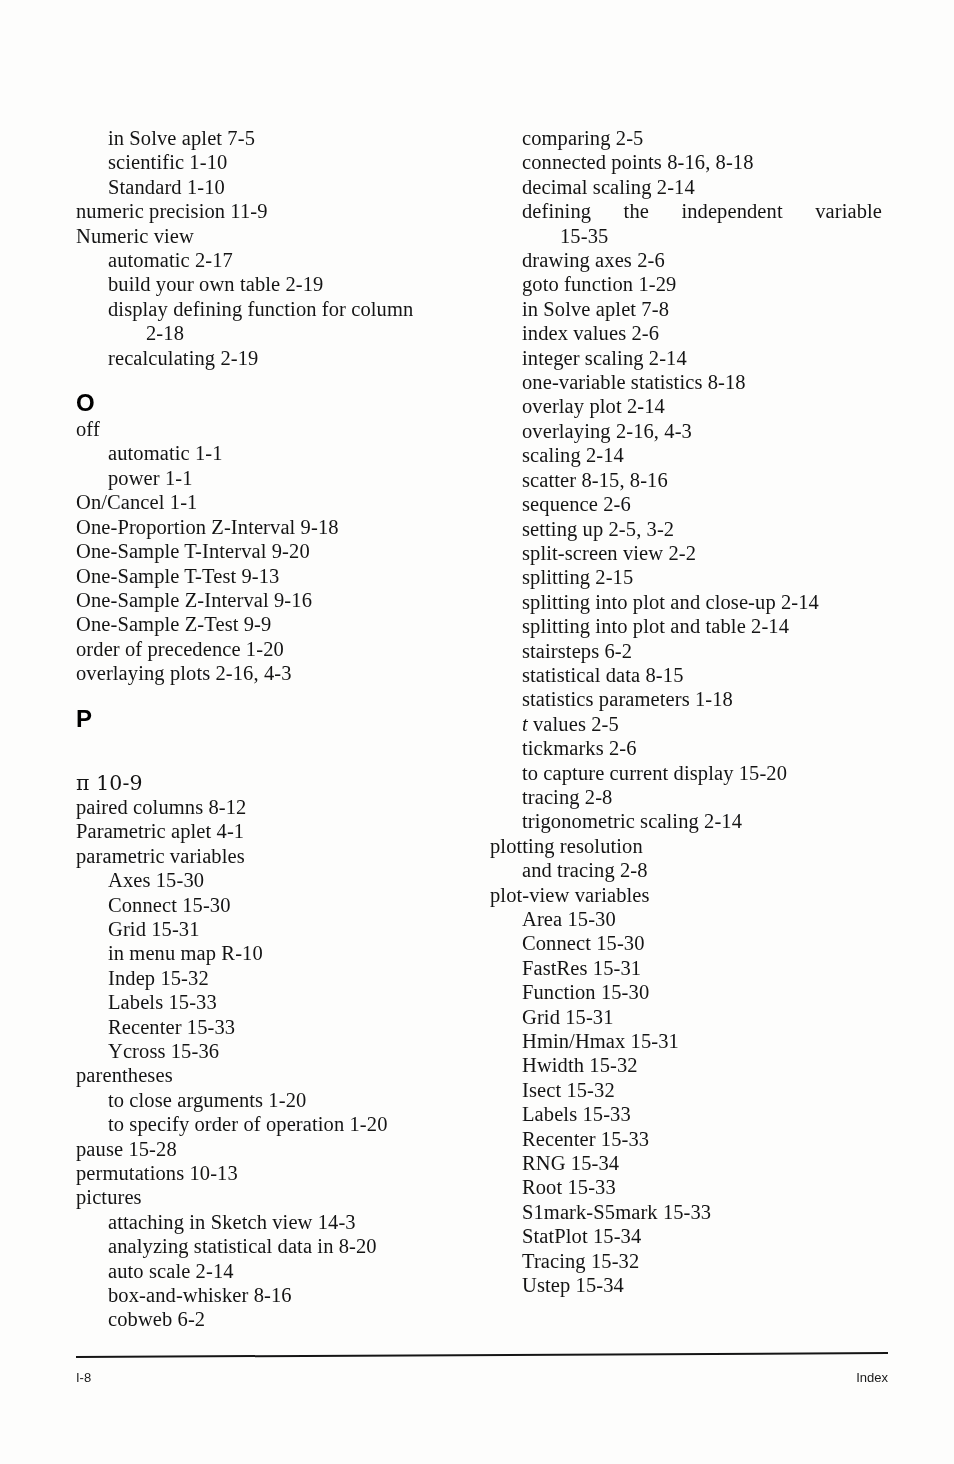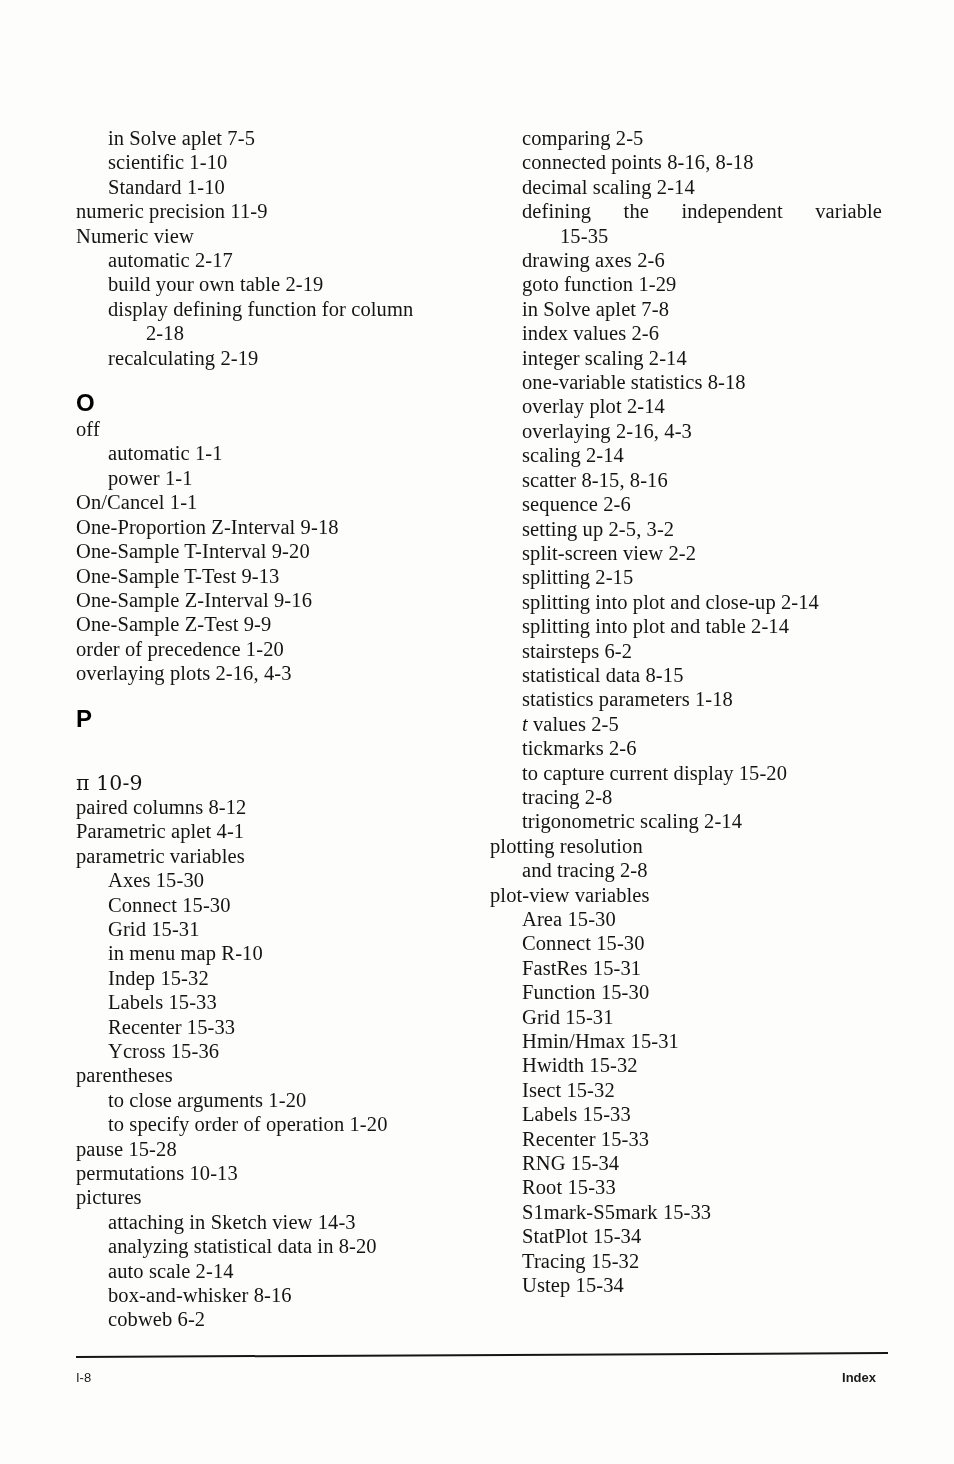--- a/index.html
+++ b/index.html
@@ -77,21 +77,21 @@
     transform-origin: left center;
   }
   .footer-left, .footer-right {
     position: absolute;
     top: 14px;
     font-family: "Liberation Sans", "DejaVu Sans", sans-serif;
     font-size: 13px;
     color: #1a1a1a;
   }
   .footer-left  { left: 0px; }
-  .footer-right { right: 12px; font-weight: bold; }
+  .footer-right { right: 0px; }
 </style>
 </head>
 <body>
 
 <div class="page">
 
   <div class="col col-left">
       <div class="entry lvl1">in Solve aplet 7-5</div>
       <div class="entry lvl1">scientific 1-10</div>
       <div class="entry lvl1">Standard 1-10</div>

